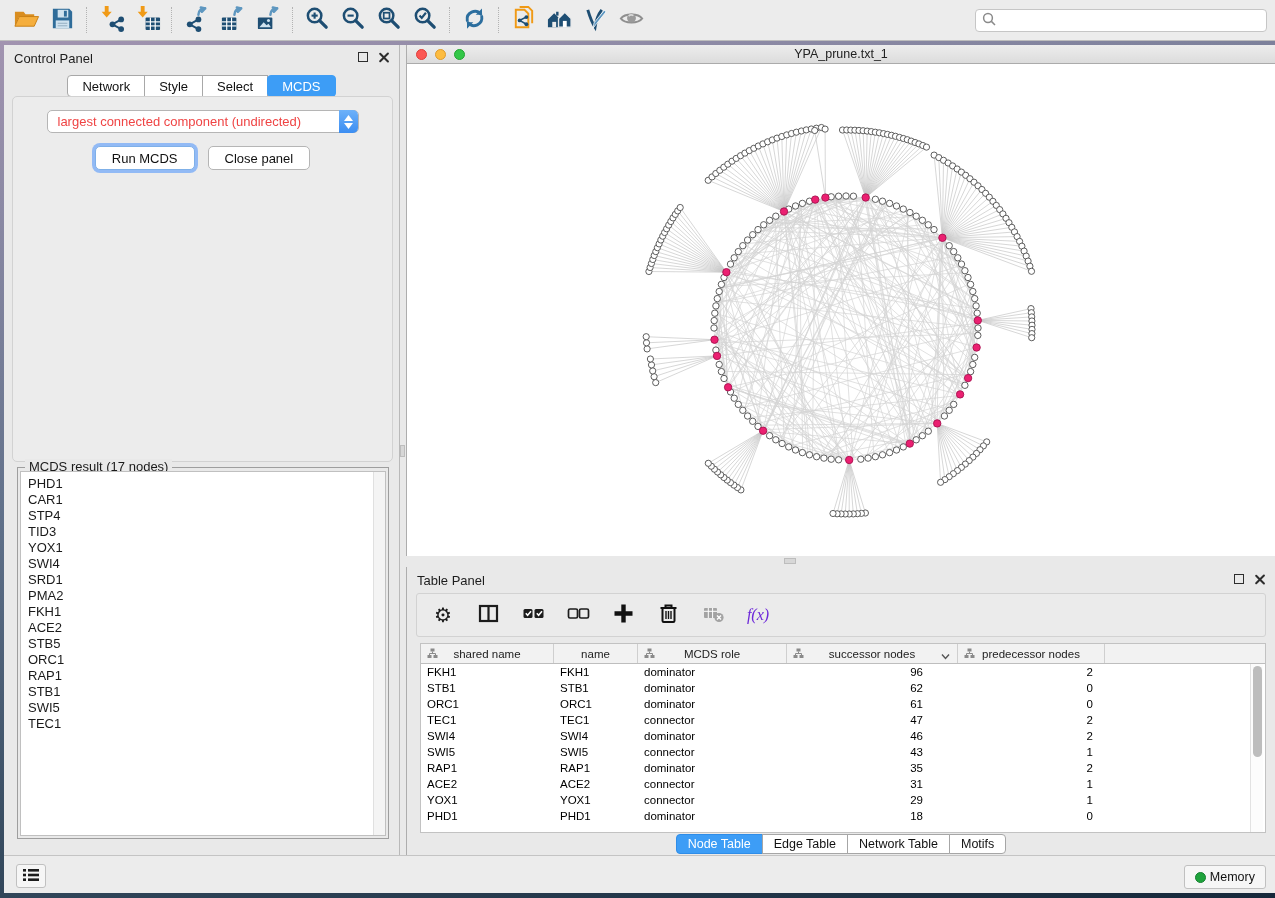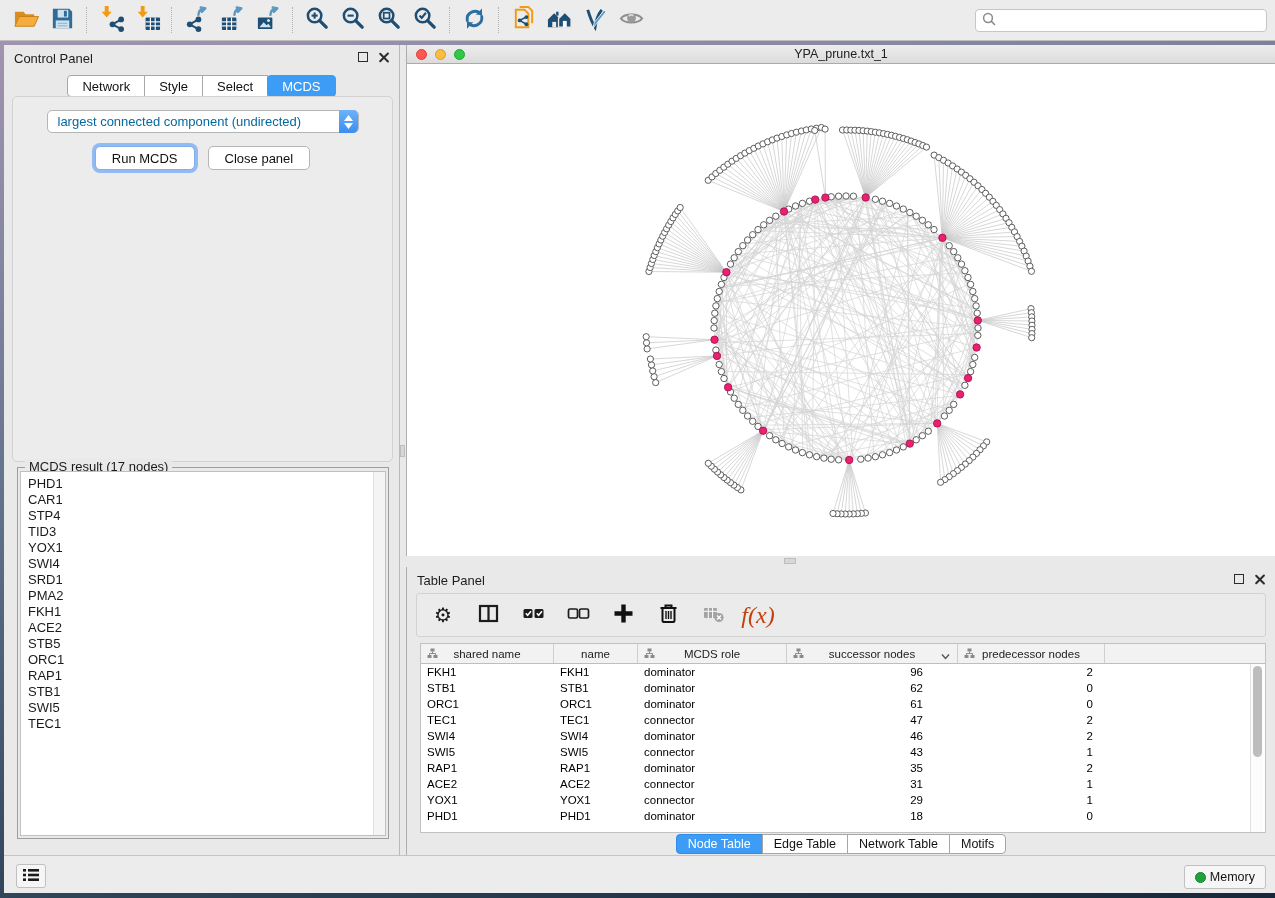--- a/index.html
+++ b/index.html
@@ -37,21 +37,21 @@
     margin-left:-1px; font-size:13px; display:flex; align-items:center; color:#111; }
   .cp-tab:first-child { border-radius:4px 0 0 4px; margin-left:0; }
   .cp-tab:last-child { border-radius:0 4px 4px 0; }
   .cp-tab.active { background:#3d9df6; border-color:#3d9df6; color:#fff; border-radius:4px; }
 
   .cp-body { position:absolute; left:8px; top:51px; width:381px; height:366px;
     background:#ececec; border:1px solid #d2d2d2; border-radius:5px; }
   .crit-label { text-align:center; margin-top:22px; font-size:13px; }
   .dropdown { position:relative; margin:13px auto 0; width:312px; height:23px; background:#fff;
     border:1px solid #b5b5b5; border-radius:5px; font-size:13px; line-height:21px;
-    padding-left:10px; color:#0369a1; }
+    padding-left:10px; color:#ef4444; }
   .dd-step { position:absolute; right:0px; top:-1px; width:19px; height:23px;
     background:linear-gradient(#6db1f9,#3c8ef2); border-radius:0 5px 5px 0;
     display:flex; flex-direction:column; align-items:center; justify-content:center; gap:2px; }
   .btn-row { display:flex; justify-content:center; gap:13px; margin-top:13px; }
   .push-btn { height:24px; padding:0 16px; background:#fff; border:1px solid #b5b5b5;
     border-radius:5px; font-size:13px; font-family:"Liberation Sans",sans-serif; color:#111; }
   .push-btn.focus { box-shadow:0 0 0 3px rgba(98,160,250,.65); border-color:#7fb0e8; }
 
   .result-group { position:absolute; left:13px; top:422px; width:372px; height:372px;
     border:1px solid #9e9e9e; }
@@ -87,21 +87,21 @@
 
   
   .table-panel { position:absolute; left:406px; top:567px; width:869px; height:288px;
     background:#e9e9e9; border-left:1px solid #adadad; }
   .tp-toolbar { position:absolute; left:9px; top:26px; width:850px; height:44px;
     background:#ebebeb; border:1px solid #d2d2d2; border-radius:3px;
     display:flex; align-items:center; padding-left:14px; gap:21px; }
   .tp-btn { width:24px; height:26px; border:none; background:transparent;
     display:flex; align-items:center; justify-content:center; }
   .gear-glyph { font-size:20px; line-height:20px; color:#1c1c1c; }
-  .fx-glyph { font-family:"Liberation Serif", serif; font-style:italic; font-size:24px; color:#c2410c; }
+  .fx-glyph { font-family:"Liberation Serif", serif; font-style:italic; font-size:16px; color:#6d28d9; }
 
   .tbl { position:absolute; left:13px; top:76px; width:846px; height:190px; background:#fff;
     border:1px solid #c2c2c2; }
   .tbl-header { display:flex; height:20px; background:#f2f2f2; border-bottom:1px solid #bebebe; }
   .th { position:relative; display:flex; align-items:center; justify-content:center;
     font-size:11.5px; color:#222; border-right:1px solid #cfcfcf; }
   .th .hicon { position:absolute; left:6px; top:4px; }
   .th .sort { position:absolute; right:7px; top:6px; }
   .tbl-body { position:relative; height:169px; overflow:hidden; }
   .tr { display:flex; height:16px; }

